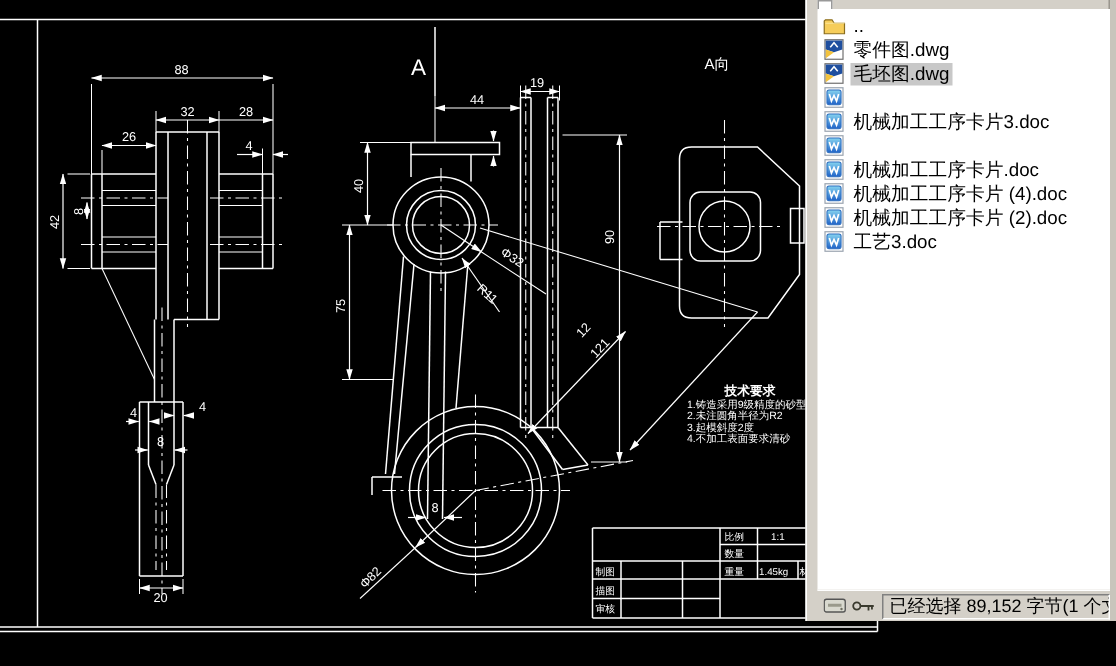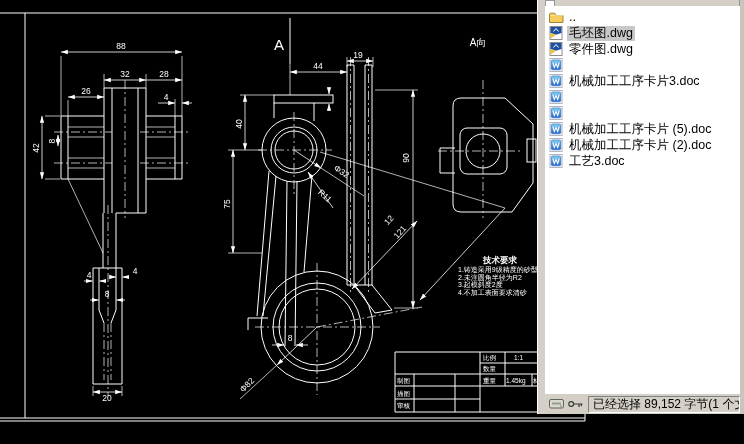--- a/index.html
+++ b/index.html
@@ -316,54 +316,55 @@
       <div class="frow">
         <svg class="ficon" viewBox="0 0 15 14">
             <use href="#icon-folder"></use>
           </svg>
         <span class="flabel">..</span>
       </div>
       <div class="frow">
         <svg class="ficon" viewBox="0 0 15 14">
             <use href="#icon-dwg"></use>
           </svg>
+        <span class="flabel">零件图.dwg</span>
+      </div>
+      <div class="frow">
+        <svg class="ficon" viewBox="0 0 15 14">
+            <use href="#icon-dwg"></use>
+          </svg>
         <span class="flabel sel">毛坯图.dwg</span>
       </div>
       <div class="frow">
         <svg class="ficon" viewBox="0 0 15 14">
-            <use href="#icon-dwg"></use>
-          </svg>
-        <span class="flabel">零件图.dwg</span>
-      </div>
-      <div class="frow">
-        <svg class="ficon" viewBox="0 0 15 14">
             <use href="#icon-doc"></use>
           </svg>
       </div>
       <div class="frow">
         <svg class="ficon" viewBox="0 0 15 14">
             <use href="#icon-doc"></use>
           </svg>
         <span class="flabel">机械加工工序卡片3.doc</span>
       </div>
       <div class="frow">
         <svg class="ficon" viewBox="0 0 15 14">
             <use href="#icon-doc"></use>
           </svg>
       </div>
       <div class="frow">
         <svg class="ficon" viewBox="0 0 15 14">
             <use href="#icon-doc"></use>
           </svg>
-      </div>
-      <div class="frow">
-        <svg class="ficon" viewBox="0 0 15 14">
-            <use href="#icon-doc"></use>
-          </svg>
-        <span class="flabel">机械加工工序卡片 (5).doc</span>
+        <span class="flabel">机械加工工序卡片.doc</span>
+      </div>
+      <div class="frow">
+        <svg class="ficon" viewBox="0 0 15 14">
+            <use href="#icon-doc"></use>
+          </svg>
+        <span class="flabel">机械加工工序卡片 (4).doc</span>
       </div>
       <div class="frow">
         <svg class="ficon" viewBox="0 0 15 14">
             <use href="#icon-doc"></use>
           </svg>
         <span class="flabel">机械加工工序卡片 (2).doc</span>
       </div>
       <div class="frow">
         <svg class="ficon" viewBox="0 0 15 14">
             <use href="#icon-doc"></use>

